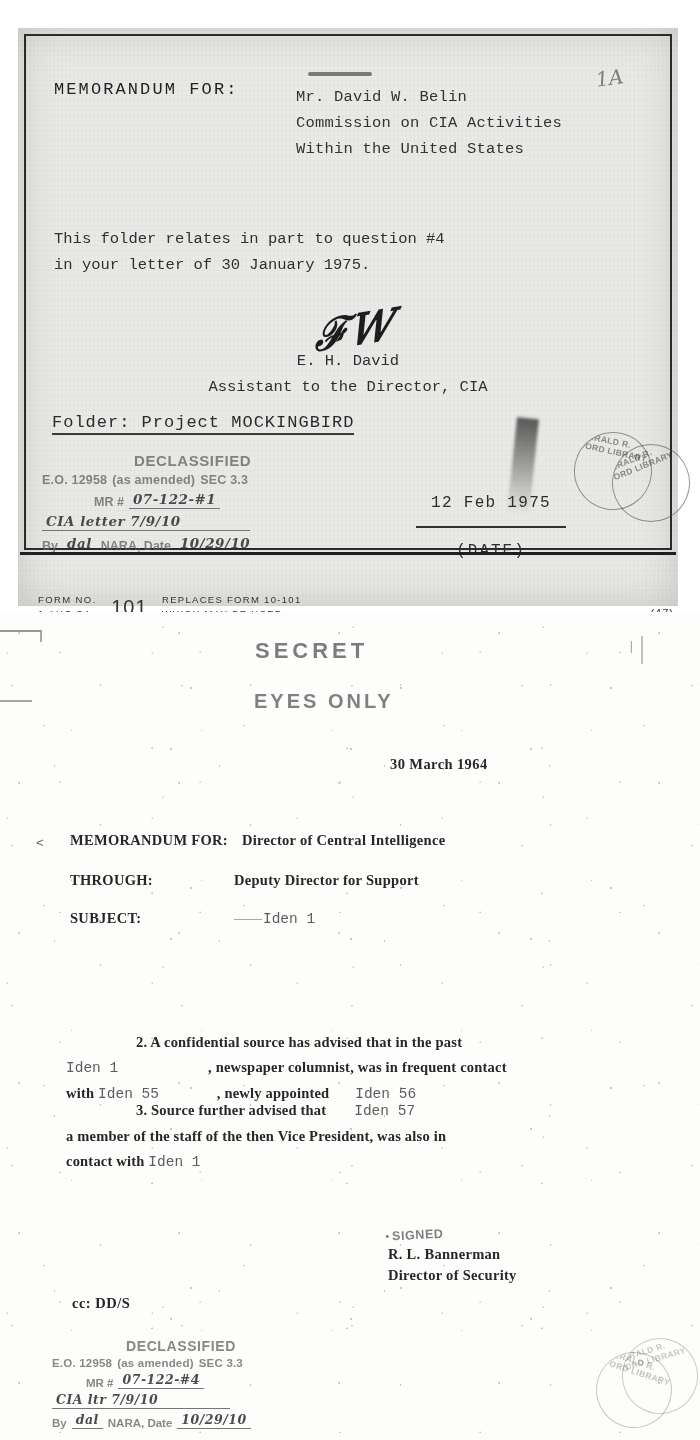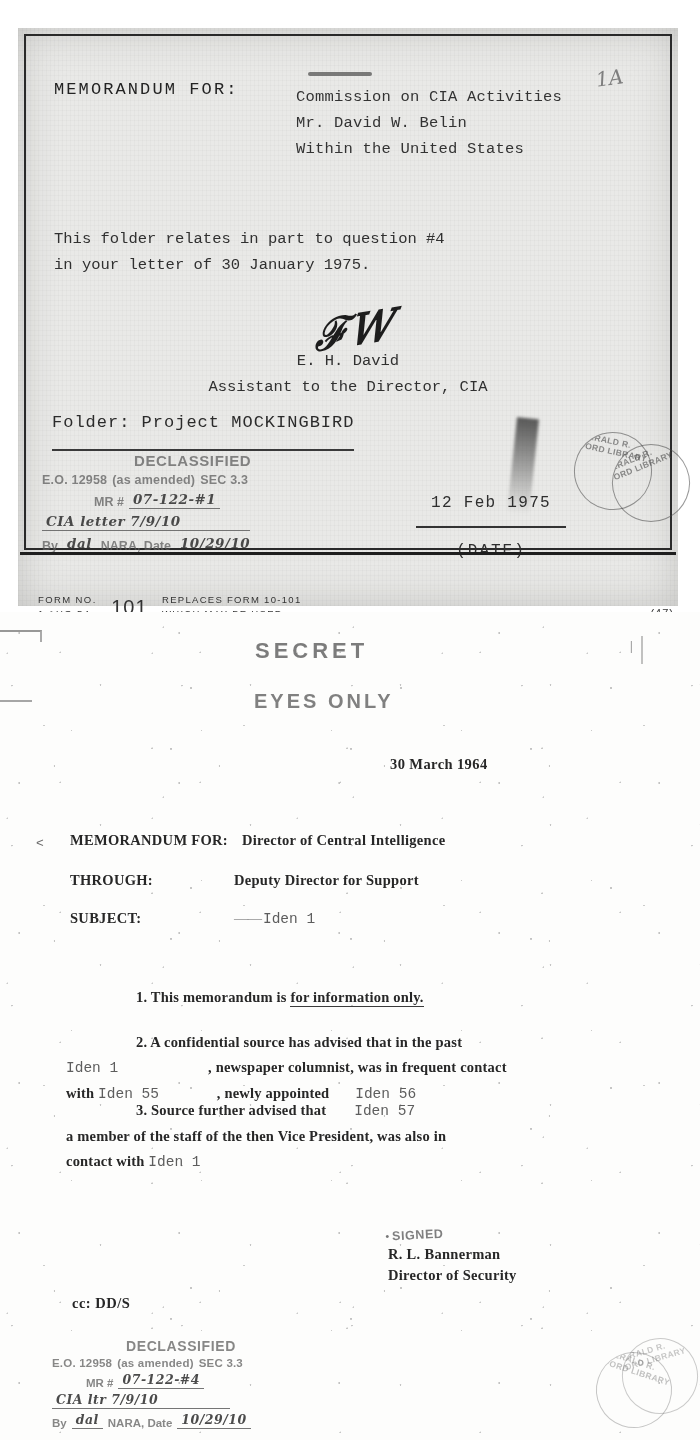--- a/index.html
+++ b/index.html
@@ -56,21 +56,21 @@
     position:absolute;left:296px;top:272px;font-size:42px;color:#1d1d1d;
     font-family:"DejaVu Serif",serif;font-style:italic;
     transform:rotate(-9deg) skewX(-6deg);font-weight:700;
   }
   .signer{
     left:180px;top:320px;font-size:15.5px;line-height:26px;color:#303030;
     text-align:center;width:300px;
   }
   .folder{
     left:34px;top:385px;font-size:17px;color:#2b2b2b;letter-spacing:1px;
-    border-bottom:2px solid #3a3a3a;padding-bottom:17px;
+    border-bottom:2px solid #3a3a3a;padding-bottom:1px;
   }
   .datebox{
     position:absolute;left:398px;top:466px;width:150px;text-align:center;
     font-size:16px;color:#2e2e2e;letter-spacing:1.3px;
   }
   .datebox .line{border-bottom:2px solid #333;padding-bottom:14px;}
   .datebox .dlabel{margin-top:14px;letter-spacing:2px;}
 
   
   .declass{position:absolute;color:#5a5a5a;font-family:"Liberation Sans",sans-serif;}
@@ -219,22 +219,22 @@
 
   <div id="doc1">
     <div class="grain"></div>
     <div class="innerframe"></div>
 
     <div class="strikeline"></div>
 
     <div class="d1text memo-for-label">MEMORANDUM FOR:</div>
 
     <div class="d1text addr">
+      <div>Mr. David W. Belin</div>
       <div>Commission on CIA Activities</div>
-      <div>Mr. David W. Belin</div>
       <div>Within the United States</div>
     </div>
 
     <div class="hand-1a">1A</div>
 
     <div class="d1text body1">
       <div>This folder relates in part to question #4</div>
       <div>in your letter of 30 January 1975.</div>
     </div>
 
@@ -323,24 +323,20 @@
   <div class="d2 hdrrow" id="h2">
     <span class="k">THROUGH:</span>
     <span class="v">Deputy Director for Support</span>
   </div>
 
   <div class="d2 hdrrow" id="h3">
     <span class="k">SUBJECT:</span>
     <span class="subj-dash">――</span><span class="iden">Iden 1</span>
   </div>
 
-  <div class="d2 para" id="p1">
-    <span class="n">1.</span>
-    <span>This memorandum is </span><u>for information only.</u>
-  </div>
 
   <div class="d2 para" id="p2">
     <div>
       <span class="l1">2.</span>
       <span>A confidential source has advised that in the past</span>
     </div>
     <div>
       <span class="iden">Iden 1</span>
       <span style="display:inline-block;width:86px"></span><span>, newspaper columnist, was in frequent contact</span>
     </div>

